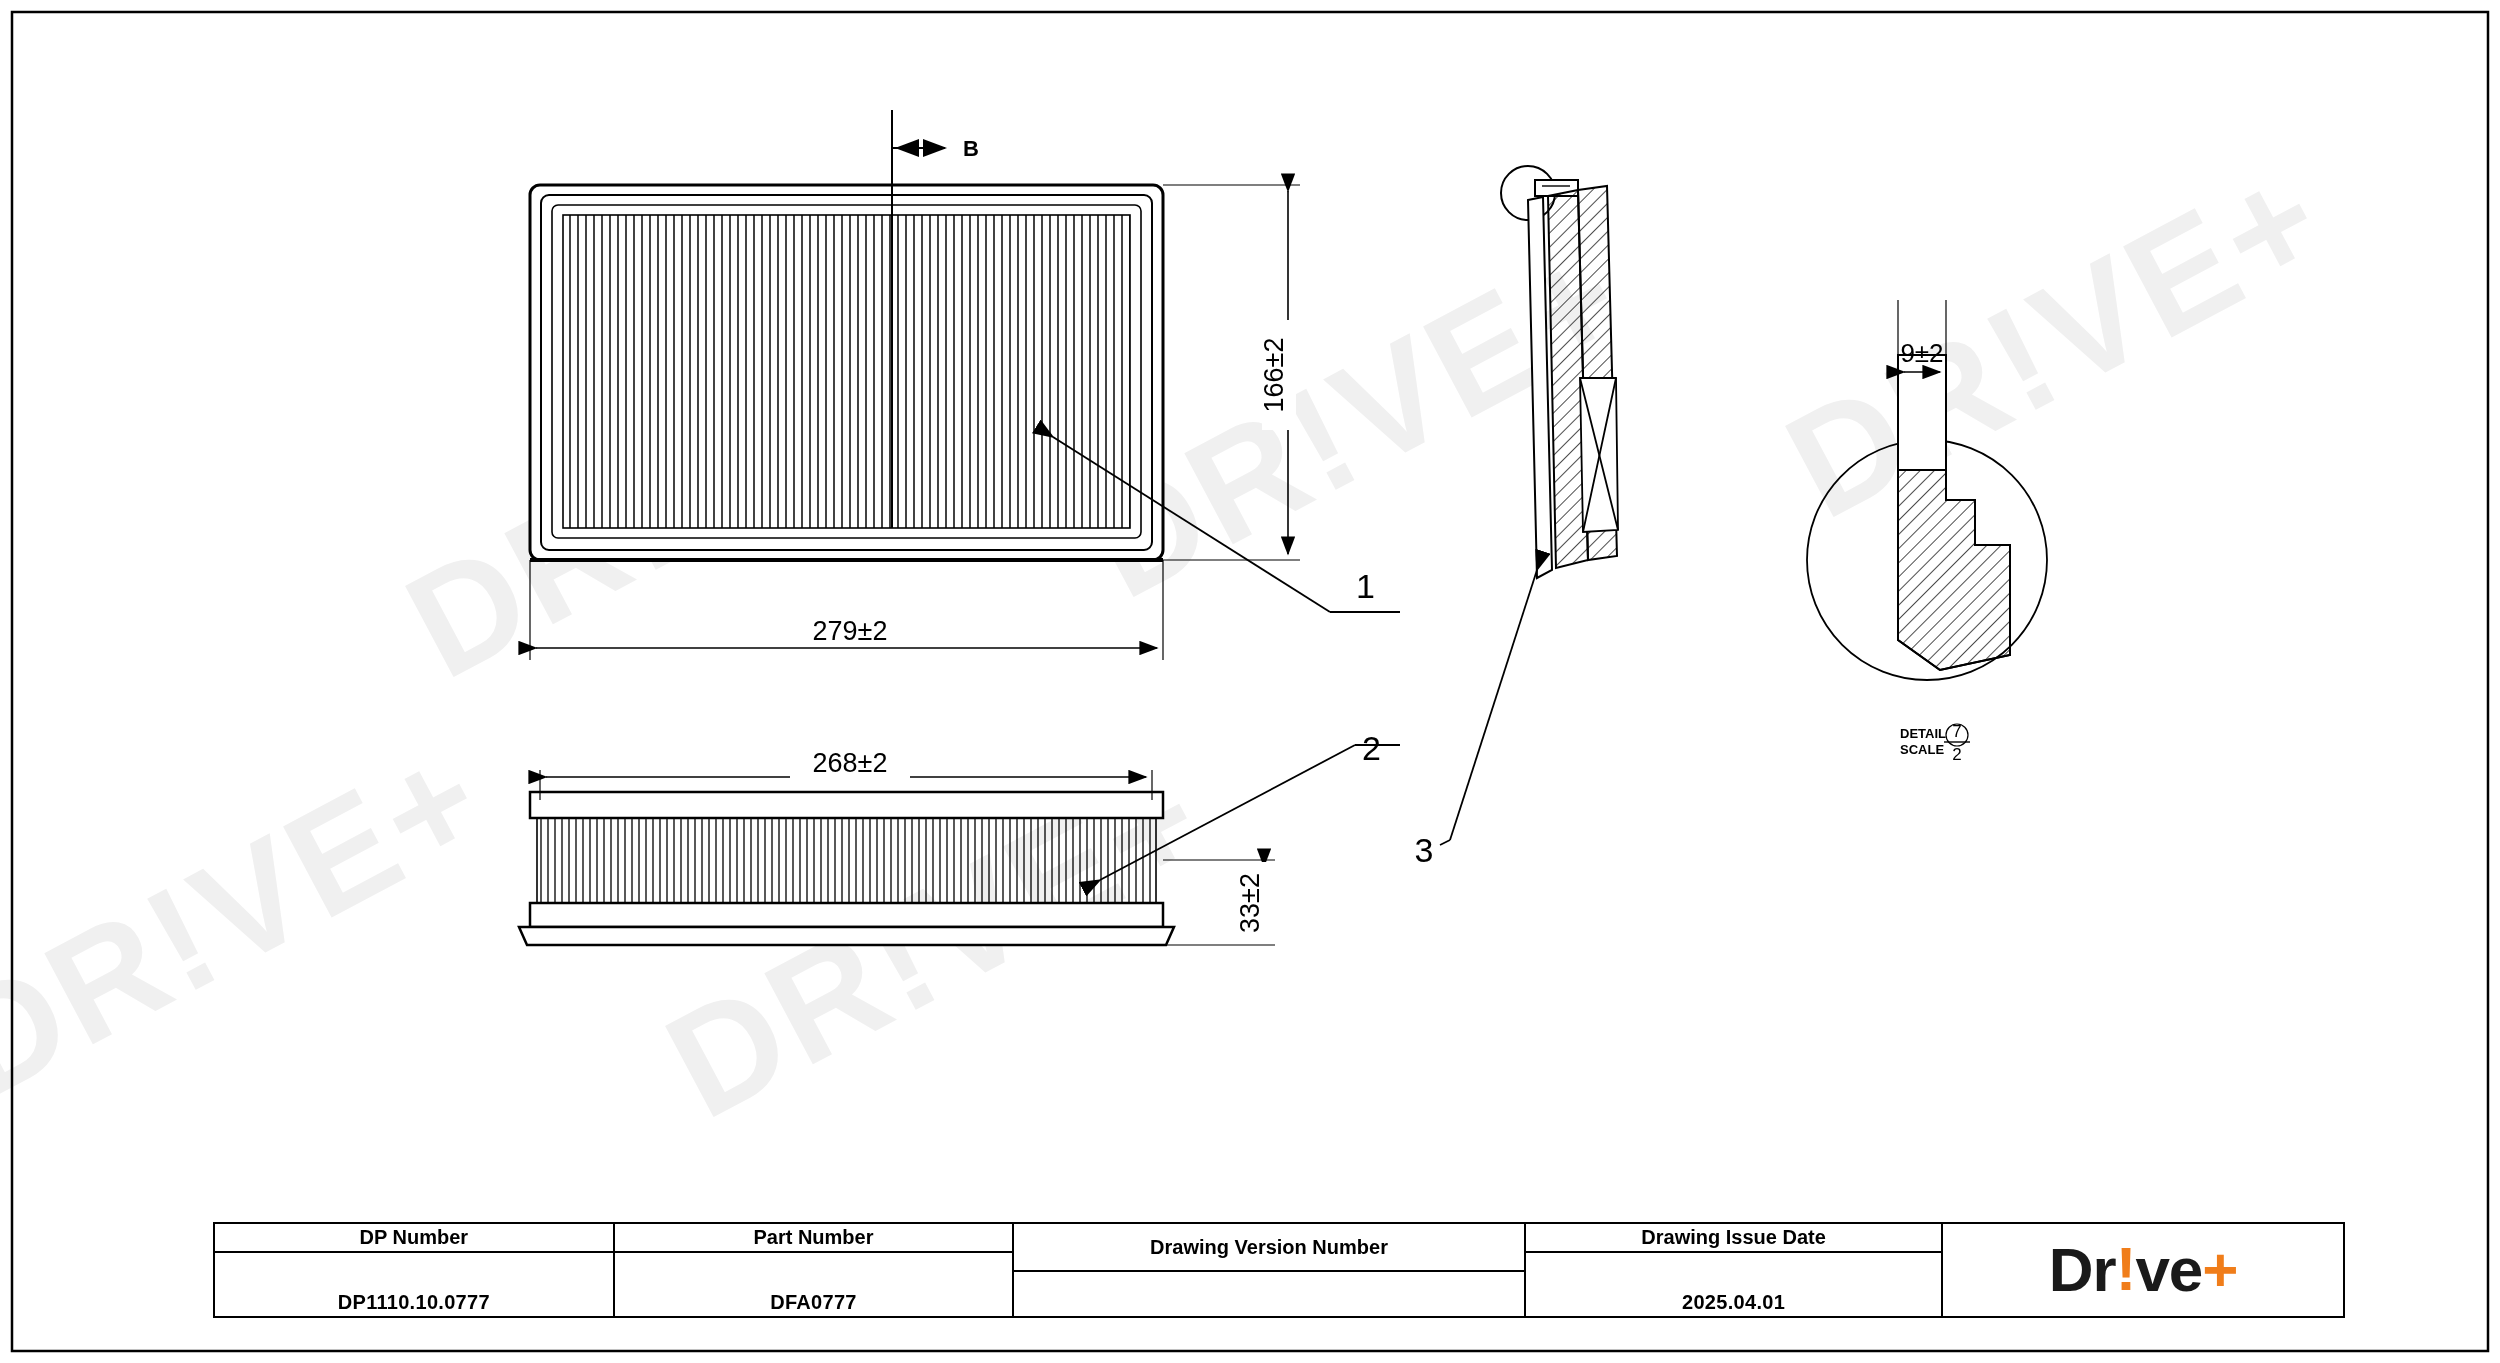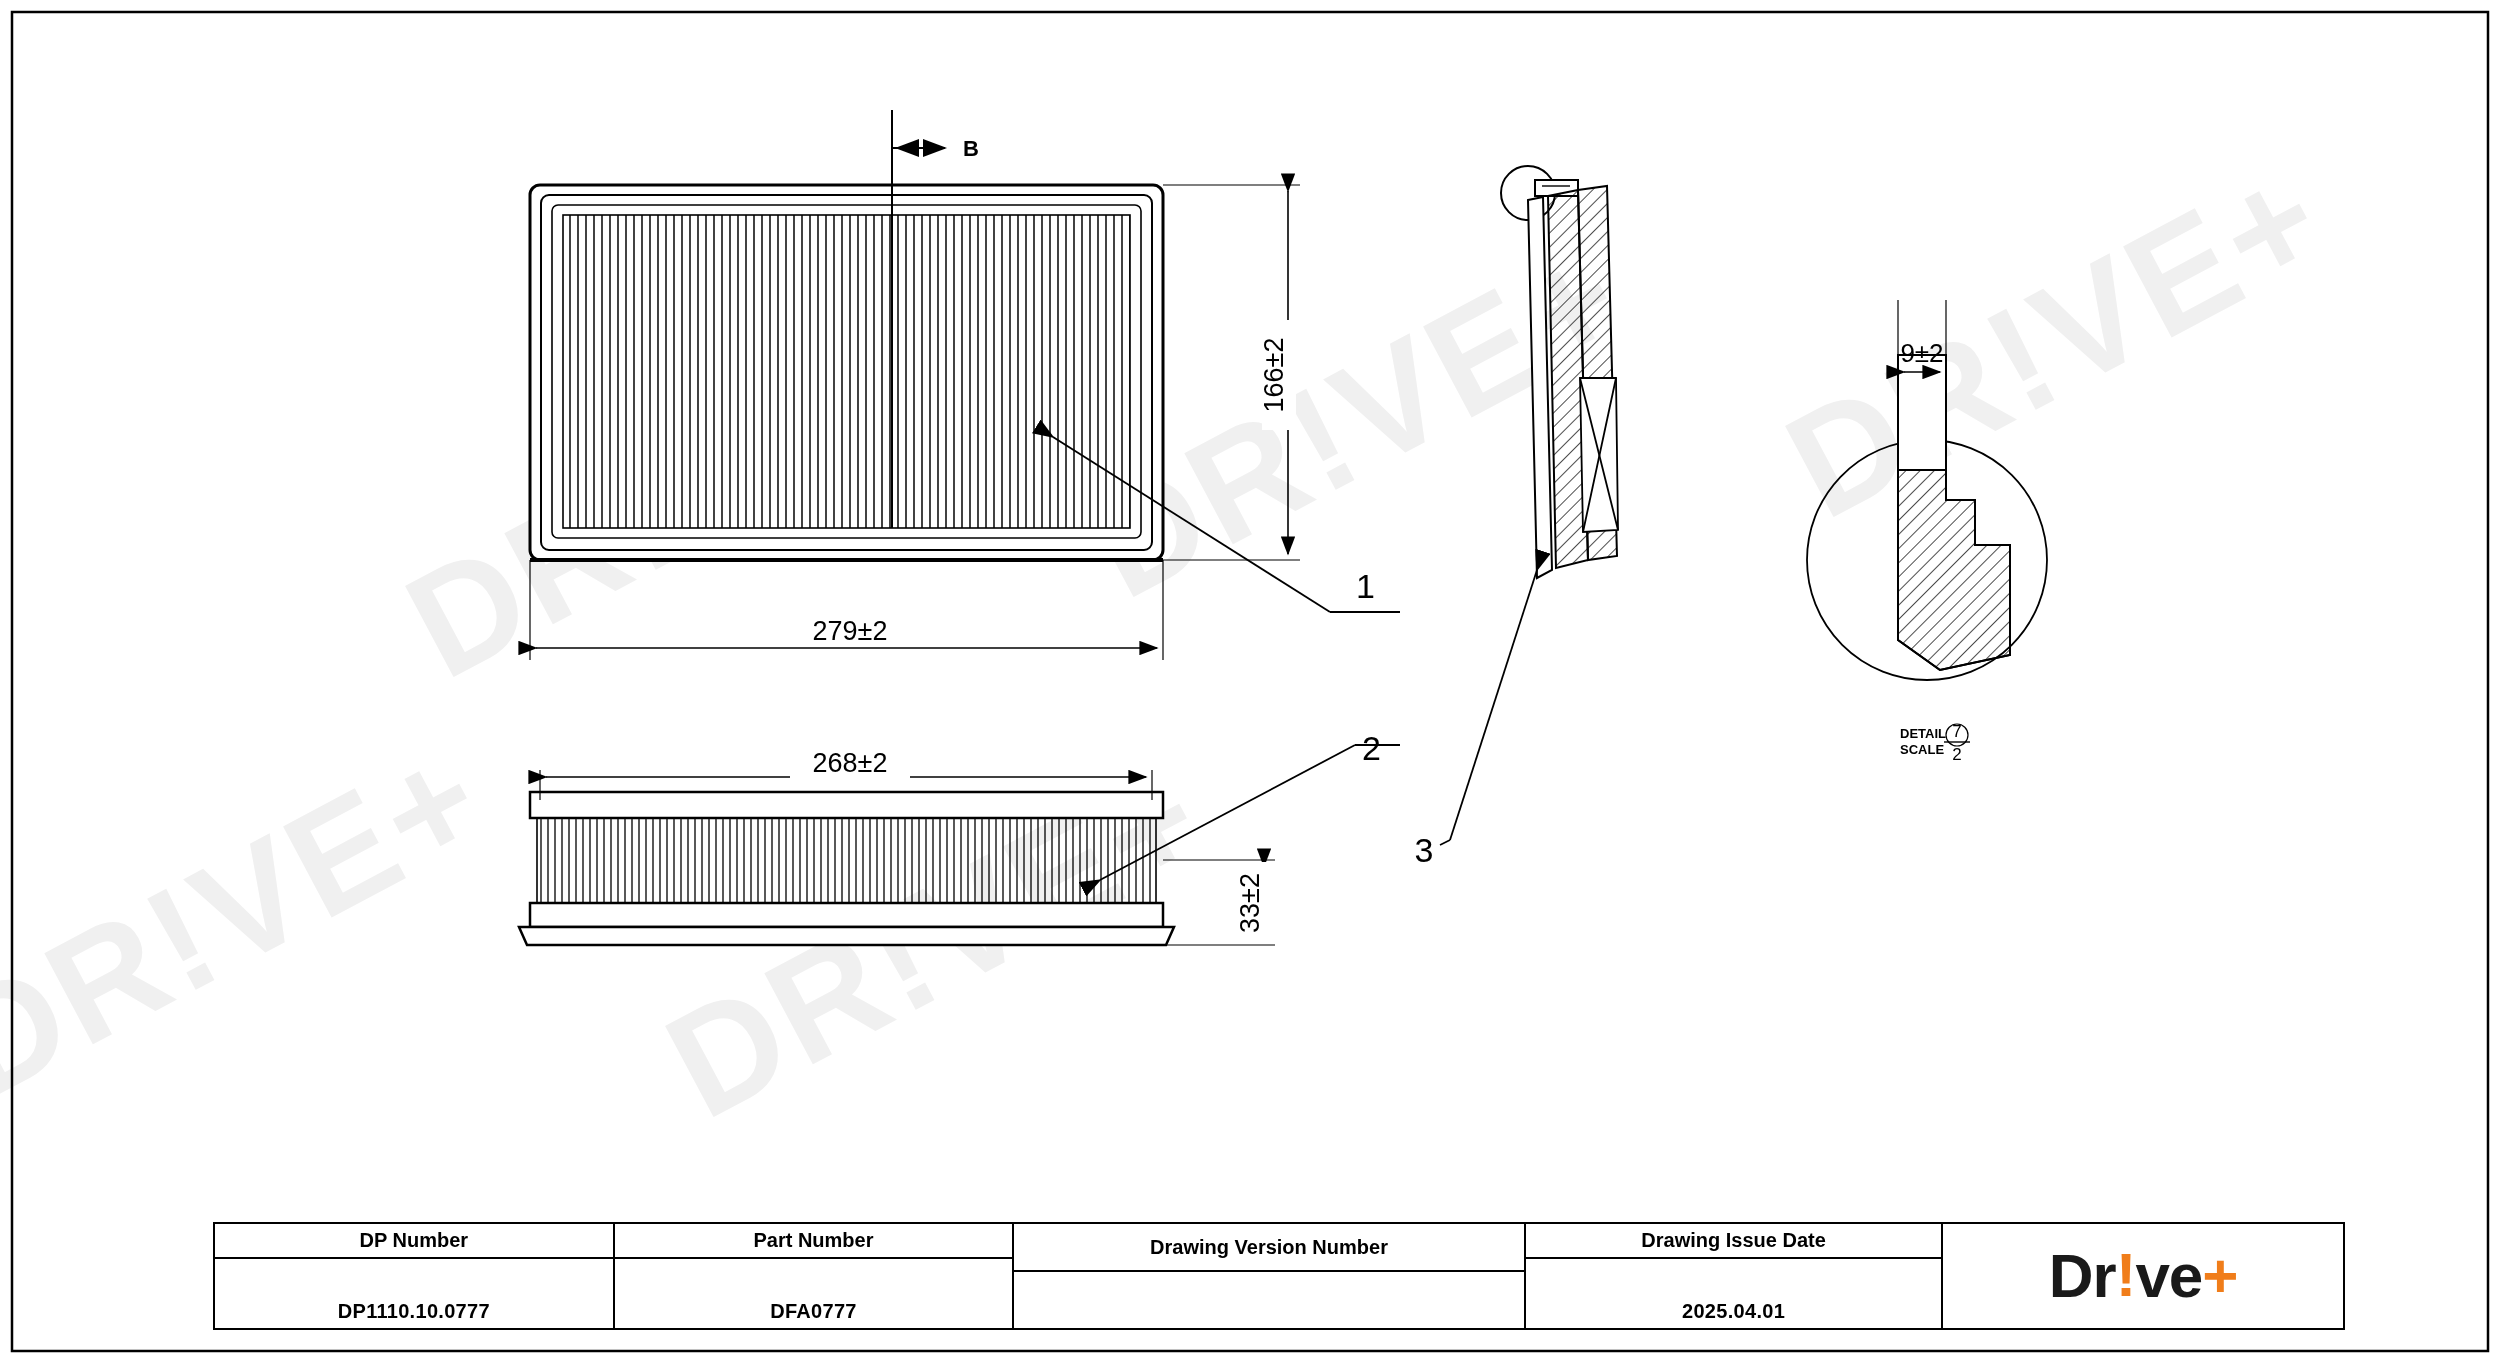--- a/index.html
+++ b/index.html
@@ -37,21 +37,21 @@
     position: absolute;
     left: 0; top: 0;
     width: 2500px;
     height: 1363px;
   }
   .tbl {
     position: absolute;
     left: 213px;
     top: 1222px;
     width: 2132px;
-    height: 108px;
+    height: 96px;
     border: 2px solid #000;
     display: flex;
     box-sizing: border-box;
     background: #fff;
   }
   .tcol {
     border-right: 2px solid #000;
     box-sizing: border-box;
     display: flex;
     flex-direction: column;

